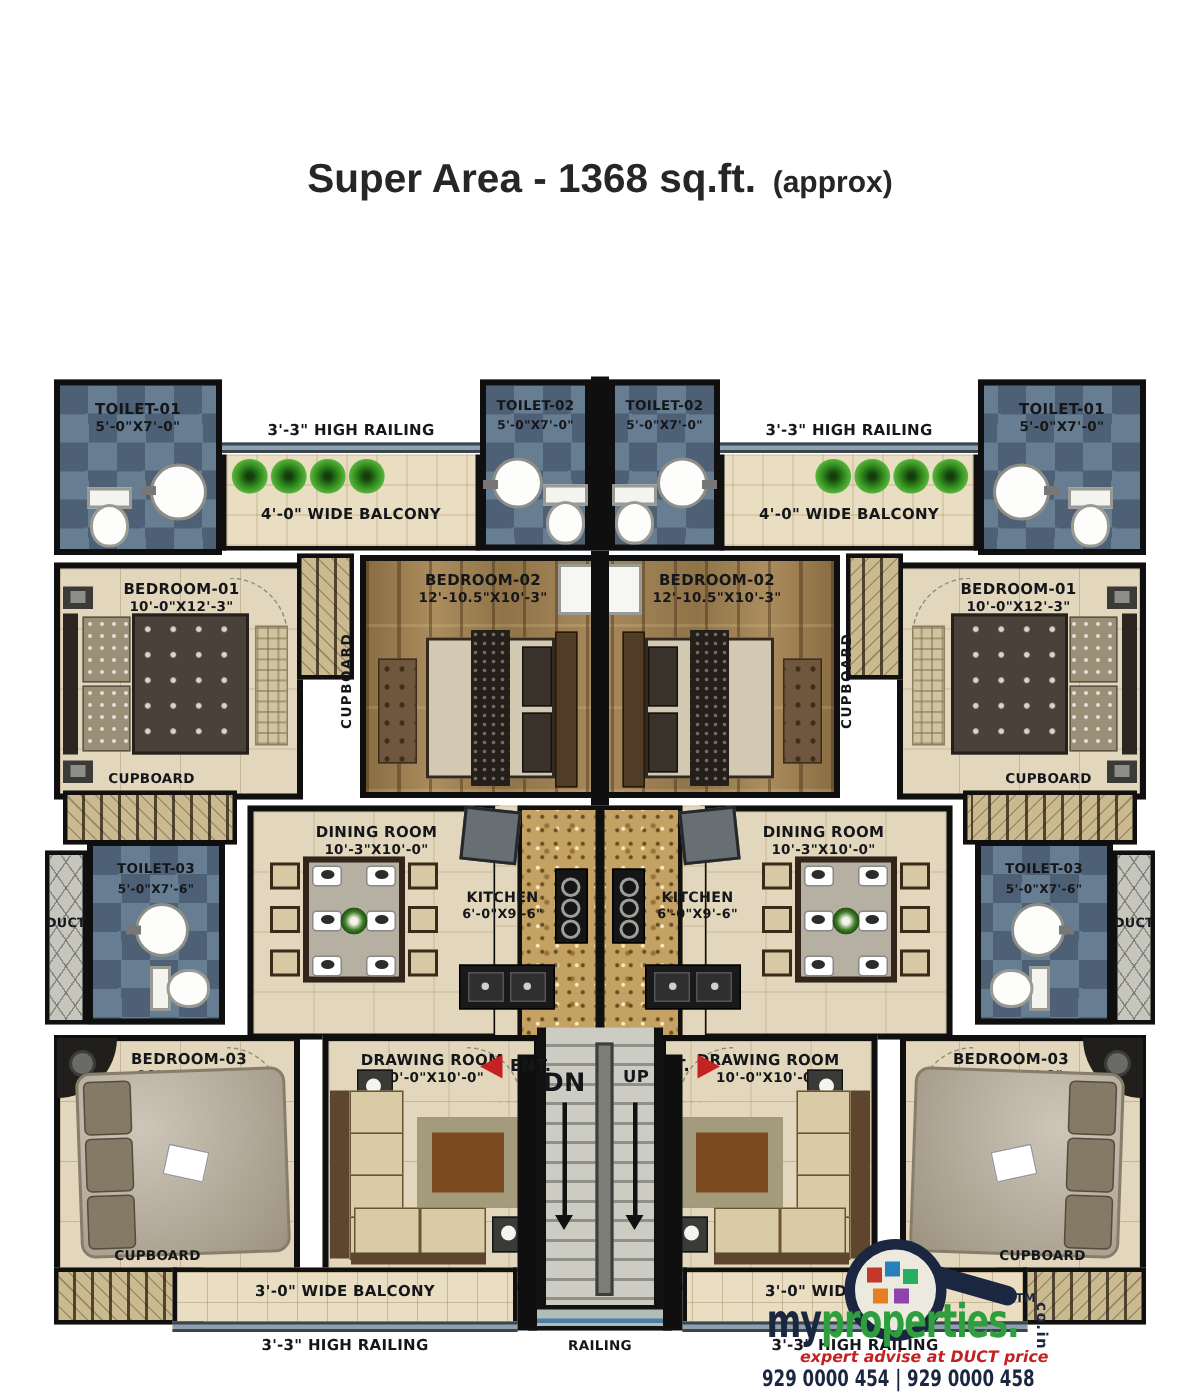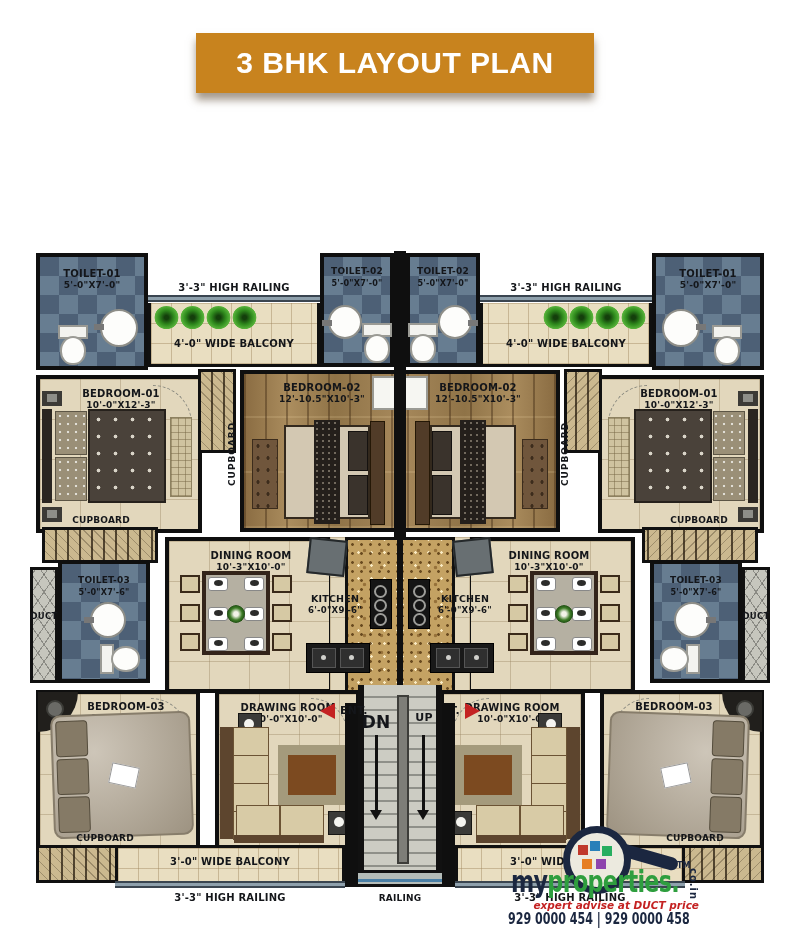--- a/index.html
+++ b/index.html
@@ -177,22 +177,23 @@
         box-sizing:border-box;padding:5px 8px;color:#fff;}
   .rera .big{font:800 28px/0.98 "Liberation Sans",sans-serif;letter-spacing:1px;}
   .rera .dots{border-top:2px dotted #cfd6e0;margin:5px 0 4px 0;}
   .rera .reg{font:700 11.5px/1.25 "Liberation Sans",sans-serif;text-align:center;letter-spacing:.2px;}
 </style>
 </head>
 <body>
 
 <div class="page">
 
-  <div class="banner">
-    <span>3 BHK LAYOUT PLAN</span>
+  <div class="super">
+    <span class="sa">Super Area - 1368  sq.ft.</span>
+    <span class="ap">(approx)</span>
   </div>
 
   <div class="plan">
 
     <div class="unit" id="unit-left">
 
       <div class="room tiles-blue" style="left:6px;top:8px;width:112px;height:117px;">
         <div class="lbl" style="left:2px;top:10px;width:100px;">
           <div class="l1">TOILET-01</div>
           <div class="l2">5'-0"X7'-0"</div>

